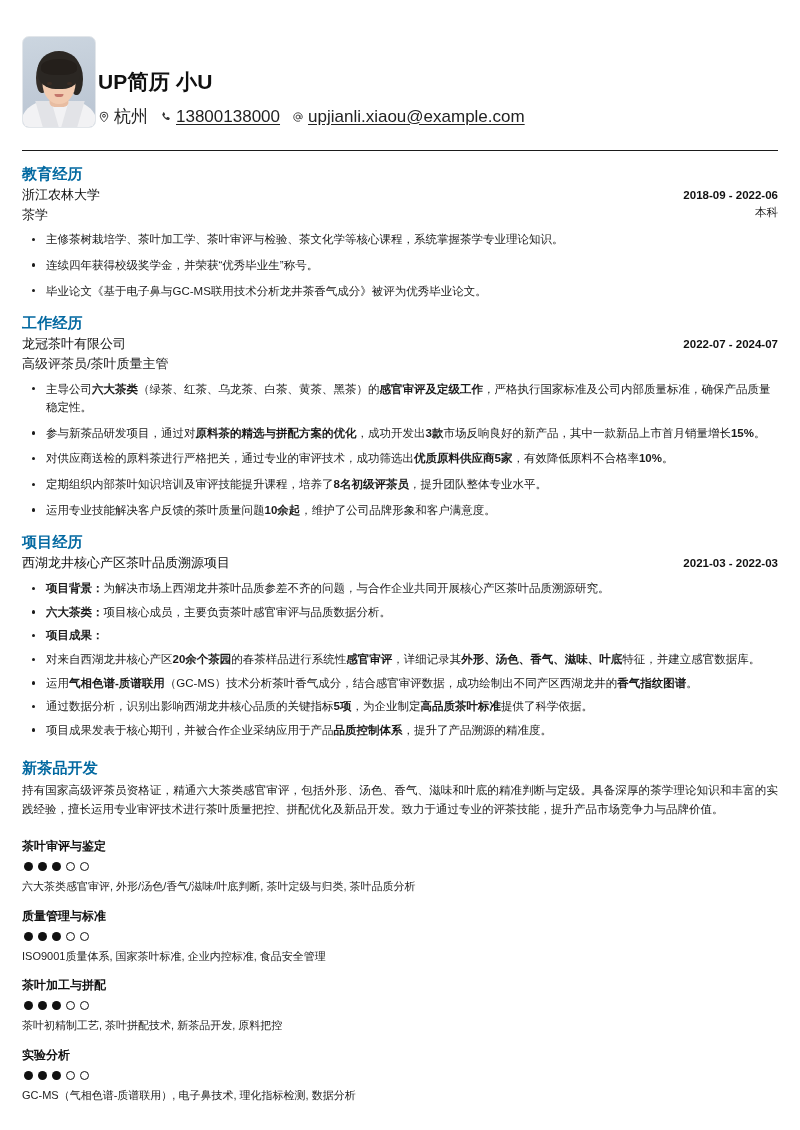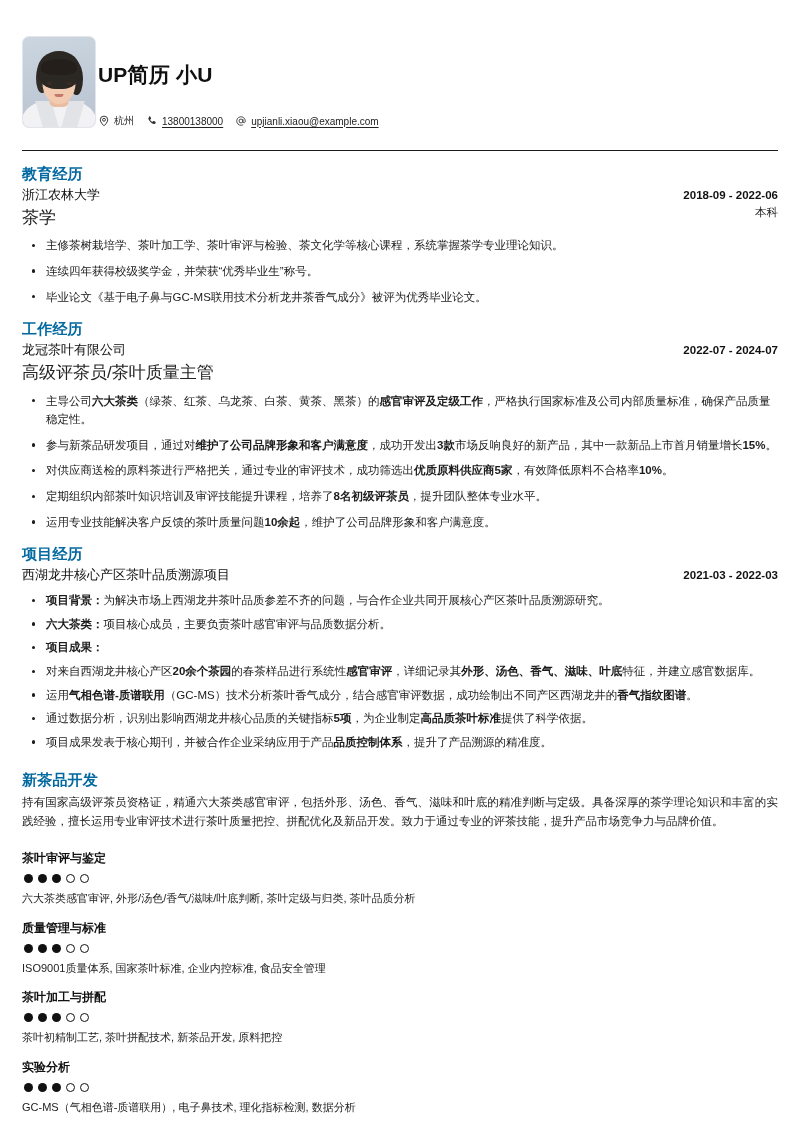--- a/index.html
+++ b/index.html
@@ -42,37 +42,37 @@
   .p-bangs { position:absolute; left:50%; top:22px; transform:translateX(-50%);
     width:36px; height:16px; background:#241f1b; border-radius:50% 50% 38% 38%; }
   .p-eyeL, .p-eyeR { position:absolute; top:45px; width:5px; height:2.6px;
     background:#3a2c24; border-radius:2px; }
   .p-eyeL { left:24px; } .p-eyeR { right:23px; }
   .p-mouth { position:absolute; left:50%; top:57px; transform:translateX(-50%);
     width:9px; height:3px; background:#c4776c; border-radius:0 0 6px 6px; }
 
   .hdr-text { padding-top: 4px; }
   .name { font-size: 21px; font-weight: 700; letter-spacing:.2px; color:#101010; line-height:1.2; }
-  .contacts { margin-top: 27px; display:flex; align-items:center; flex-wrap:wrap; gap: 4px; font-size: 10px; color:#222; }
+  .contacts { margin-top: 11px; display:flex; align-items:center; flex-wrap:wrap; gap: 4px; font-size: 17px; color:#222; }
   .c-item { display:inline-flex; align-items:center; gap:4px; margin-right:8px; }
   .c-item .ic { display:inline-flex; width:12px; height:12px; align-items:center; justify-content:center; color:#333; }
   .c-item .ic svg { display:block; }
   .c-link { text-decoration: underline; text-underline-offset:2px; color:#222; }
 
   .rule { height:0; border-top: 1.6px solid #1b1b1b; margin: 6px 4px 0 4px; }
 
   
   .section { padding: 14px 4px 0 4px; }
   .sec-title { font-size: 15px; font-weight: 700; color:#0369a1; margin-bottom: 2px; letter-spacing:.2px; }
   .entry-head { display:flex; justify-content:space-between; align-items:baseline; gap:14px; }
   .entry-left { min-width:0; }
   .entry-right { text-align:right; white-space:nowrap; flex:0 0 auto; }
   .org { font-size: 13px; font-weight:400; color:#111; line-height:1.45; }
   .date { font-size: 11.5px; font-weight:700; color:#111; line-height:1.45; }
-  .role { font-size: 17px; color:#222; line-height:1.5; }
+  .role { font-size: 13px; color:#222; line-height:1.5; }
   .meta { font-size: 11.5px; color:#222; line-height:1.5; }
 
   ul.bullets { list-style:none; margin: 6px 0 0 0; padding:0; }
   ul.bullets li { position:relative; padding-left: 24px; margin-bottom: 7px;
     font-size: 11.5px; line-height: 1.62; color:#1b1b1b; }
   ul.bullets li:last-child { margin-bottom:0; }
   ul.bullets li::before { content:""; position:absolute; left:10px; top:7.5px;
     width:3.4px; height:3.4px; border-radius:50%; background:#1b1b1b; }
   ul.bullets li b { font-weight:700; }
   ul.bullets.tight li { margin-bottom: 5px; }
@@ -172,21 +172,21 @@
       <div class="entry-left">
         <div class="org">龙冠茶叶有限公司</div>
         <div class="role">高级评茶员/茶叶质量主管</div>
       </div>
       <div class="entry-right">
         <div class="date">2022-07 - 2024-07</div>
       </div>
     </div>
     <ul class="bullets">
         <li><span>主导公司</span><b>六大茶类</b><span>（绿茶、红茶、乌龙茶、白茶、黄茶、黑茶）的</span><b>感官审评及定级工作</b><span>，严格执行国家标准及公司内部质量标准，确保产品质量稳定性。</span></li>
-        <li><span>参与新茶品研发项目，通过对</span><b>维护了公司品牌形象和客户满意度</b><span>，成功开发出</span><b>3款</b><span>市场反响良好的新产品，其中一款新品上市首月销量增长</span><b>15%</b><span>。</span></li>
+        <li><span>参与新茶品研发项目，通过对</span><b>原料茶的精选与拼配方案的优化</b><span>，成功开发出</span><b>3款</b><span>市场反响良好的新产品，其中一款新品上市首月销量增长</span><b>15%</b><span>。</span></li>
         <li><span>对供应商送检的原料茶进行严格把关，通过专业的审评技术，成功筛选出</span><b>优质原料供应商5家</b><span>，有效降低原料不合格率</span><b>10%</b><span>。</span></li>
         <li><span>定期组织内部茶叶知识培训及审评技能提升课程，培养了</span><b>8名初级评茶员</b><span>，提升团队整体专业水平。</span></li>
         <li><span>运用专业技能解决客户反馈的茶叶质量问题</span><b>10余起</b><span>，维护了公司品牌形象和客户满意度。</span></li>
       </ul>
   </div>
 
   <div class="section">
     <div class="sec-title">项目经历</div>
     <div class="entry-head">
       <div class="entry-left">

